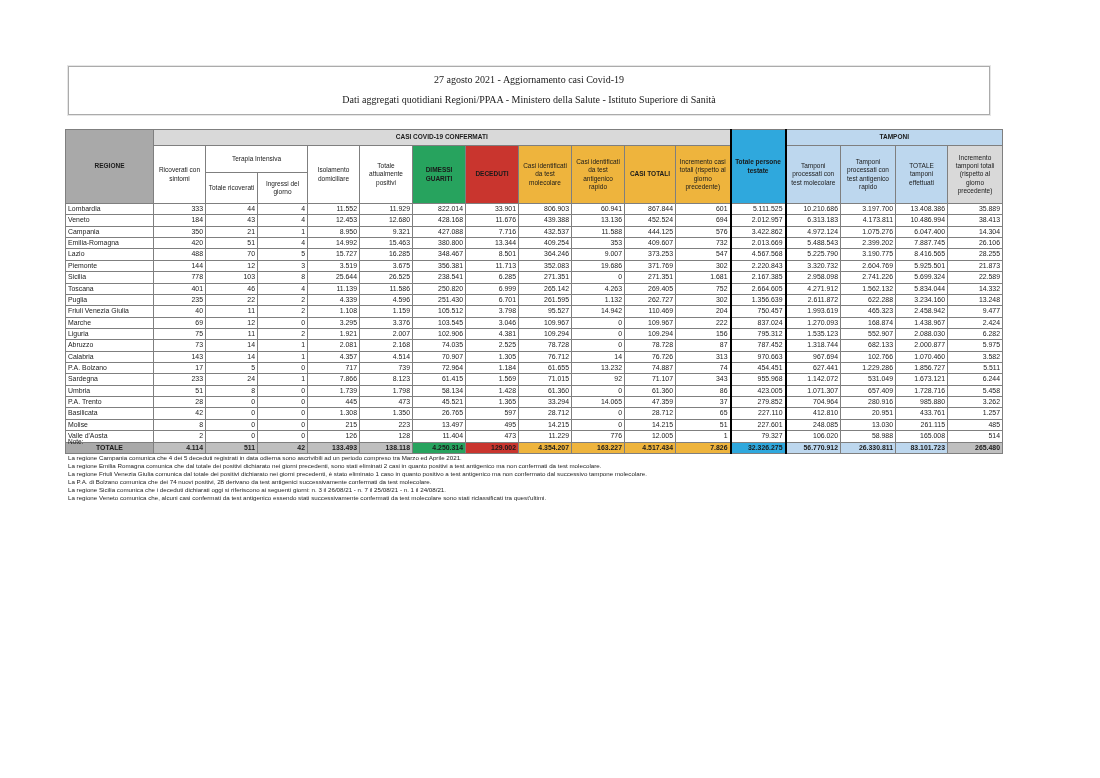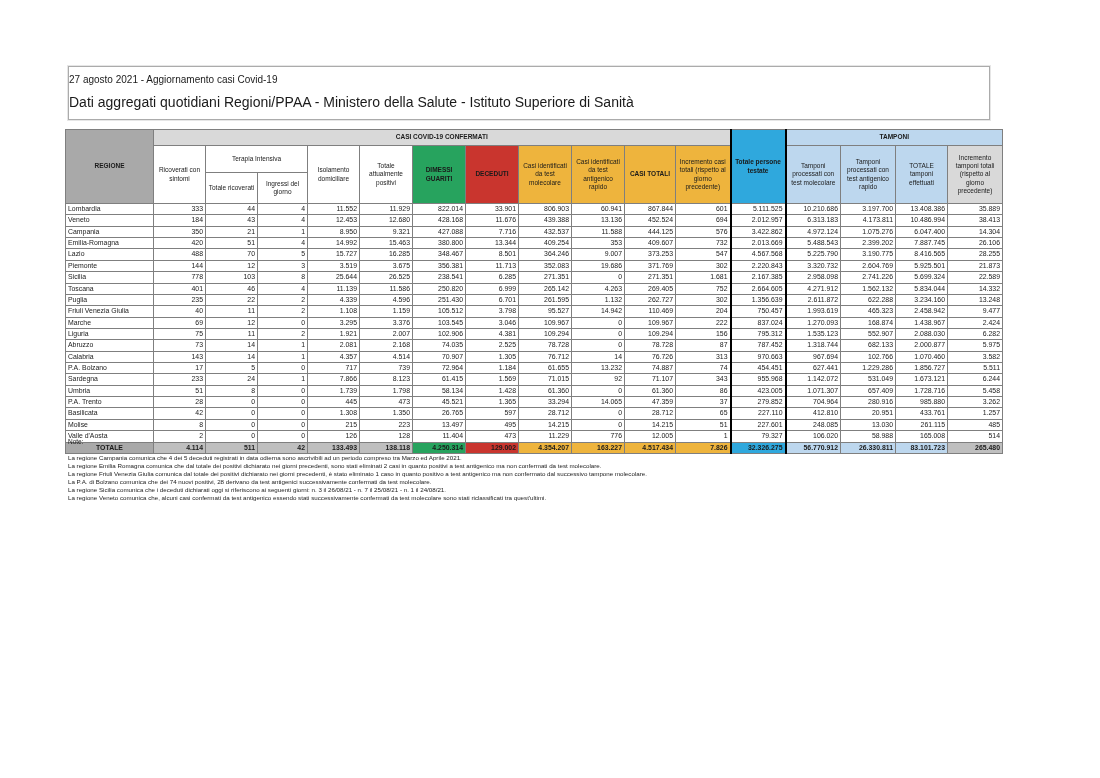--- a/index.html
+++ b/index.html
@@ -3,24 +3,24 @@
 <meta charset="utf-8">
 <style>
   html,body{margin:0;padding:0;background:#ffffff;}
   body{font-family:"Liberation Sans","DejaVu Sans",sans-serif;color:#1a1a1a;}
   .page{position:relative;width:1100px;height:778px;background:#fff;overflow:hidden;}
 
   
   .title-box{
     position:absolute;left:68px;top:66px;width:920px;
     border:1px solid #ababab;outline:1px solid #e6e6e6;
-    background:#fff;padding:7px 0 9px 0;
+    background:#fff;text-align:center;padding:7px 0 9px 0;font-family:Liberation Serif, serif;
   }
   .title-line1{font-size:10px;margin-bottom:9px;}
-  .title-line2{font-size:14px;}
+  .title-line2{font-size:10px;}
 
   
   .tbl-wrap{position:absolute;left:65px;top:129px;}
   table{border-collapse:collapse;table-layout:fixed;width:925px;}
   td,th{border:1px solid #7f7f7f;overflow:hidden;}
   thead th{font-size:6.5px;font-weight:normal;text-align:center;vertical-align:middle;padding:1px 2px;line-height:1.25;}
   thead th.b{font-weight:bold;}
   tbody td,.total-row td{font-size:6.9px;line-height:1.5;padding:0 2px;white-space:nowrap;}
   tbody td.region{text-align:left;}
   tbody td.num{text-align:right;}

